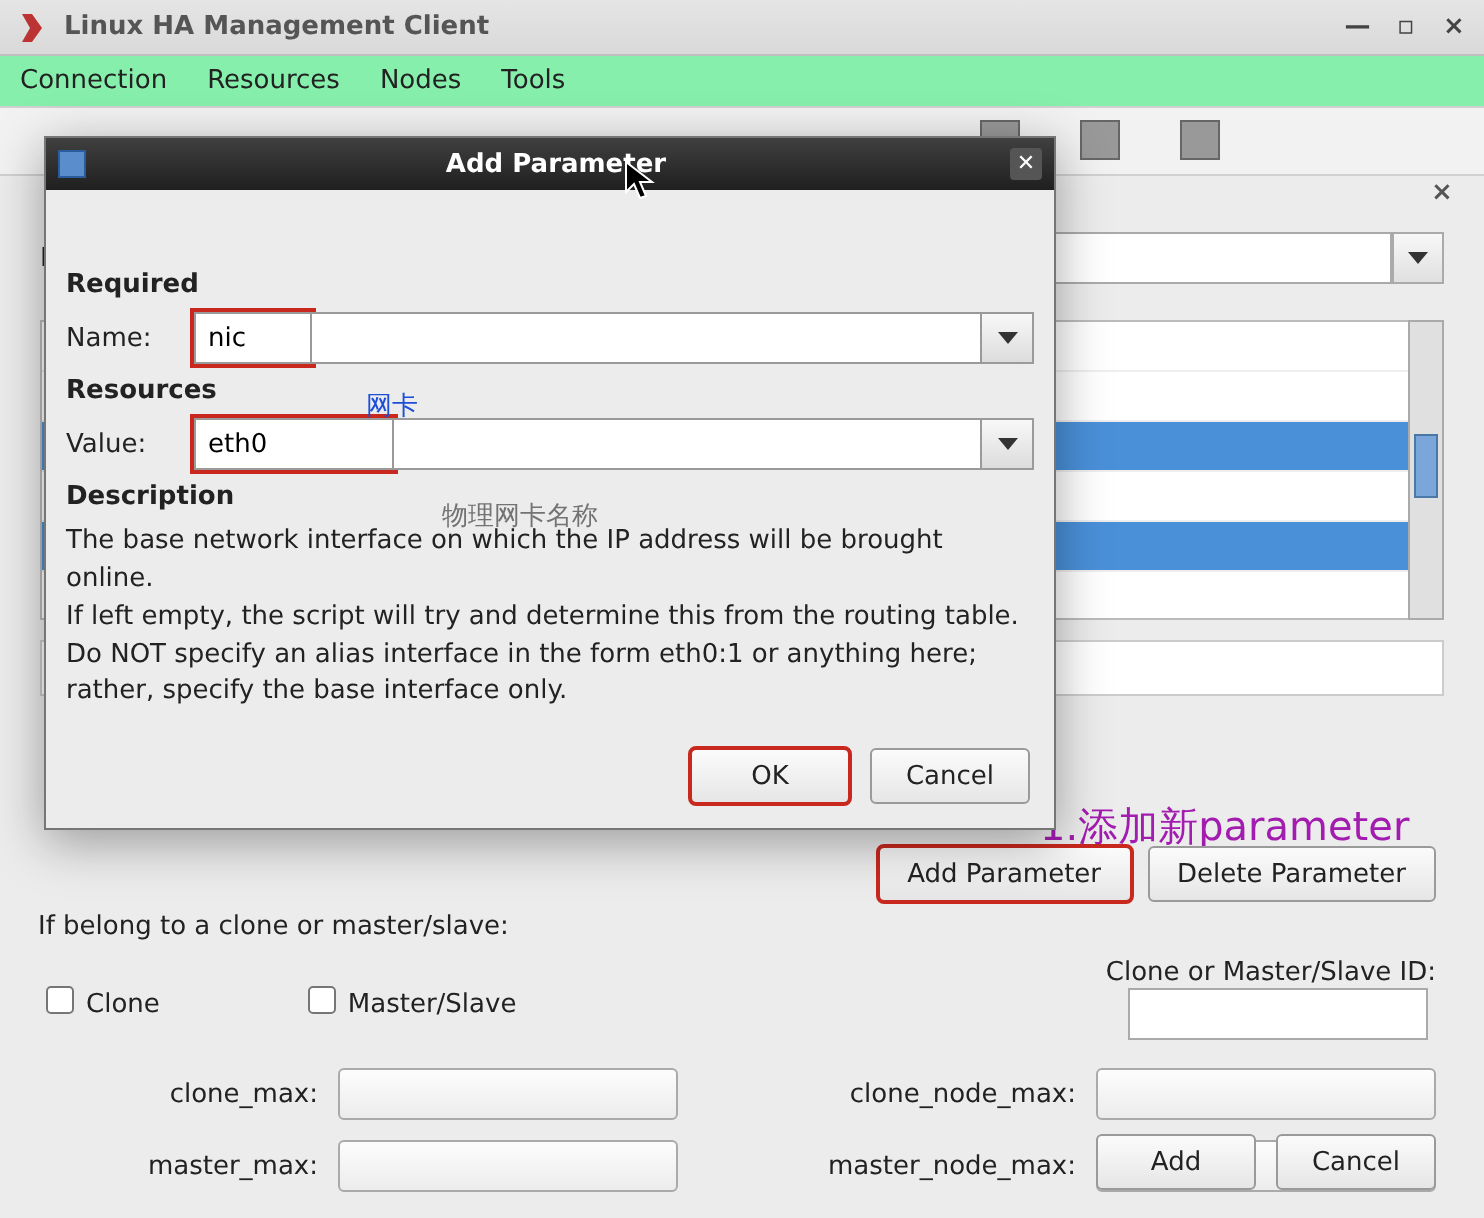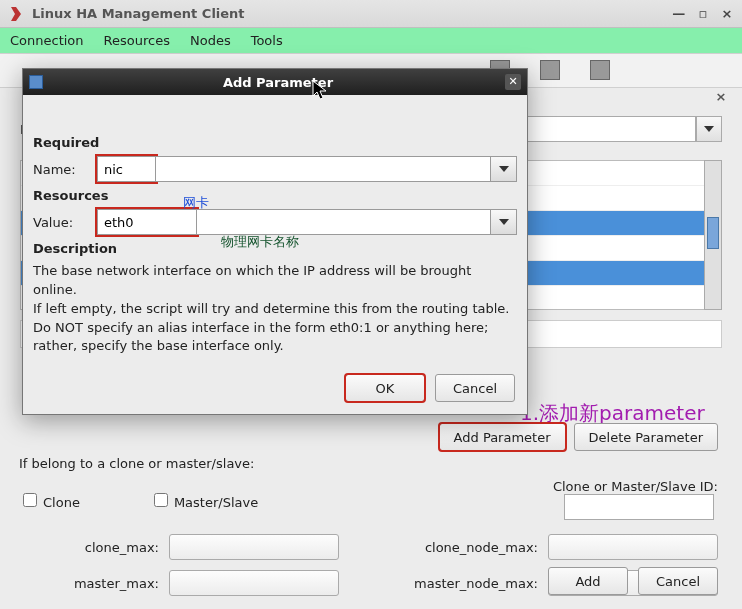--- a/index.html
+++ b/index.html
@@ -84,21 +84,21 @@
   .redbox { outline:2px solid #c8281e; outline-offset:0; }
 
   .desc { line-height:1.45; margin-top:4px; }
 
   .dlg-btns { display:flex; justify-content:flex-end; gap:10px; margin-top:18px; padding-right:2px; }
   .dlg-btns .btn { min-width:80px; justify-content:center; }
 
   .cursor { position:absolute; left:312px; top:80px; width:16px; height:22px; pointer-events:none; }
 
   .name-anno { position:absolute; left:160px; top:125px; color:#1d4ed8; }
-  .value-anno { position:absolute; left:198px; top:164px; color:#14532d; }
+  .value-anno { position:absolute; left:198px; top:180px; color:#737373; }
 </style>
 </head>
 <body>
 
 <div class="titlebar">
   <svg class="app-icon" viewBox="0 0 16 16">
       <path fill="#b33" d="M3 1 L8 1 L13 8 L8 15 L3 15 L7 8 Z"></path>
     </svg>
   <div class="title">Linux HA Management Client</div>
   <div class="win-controls">

